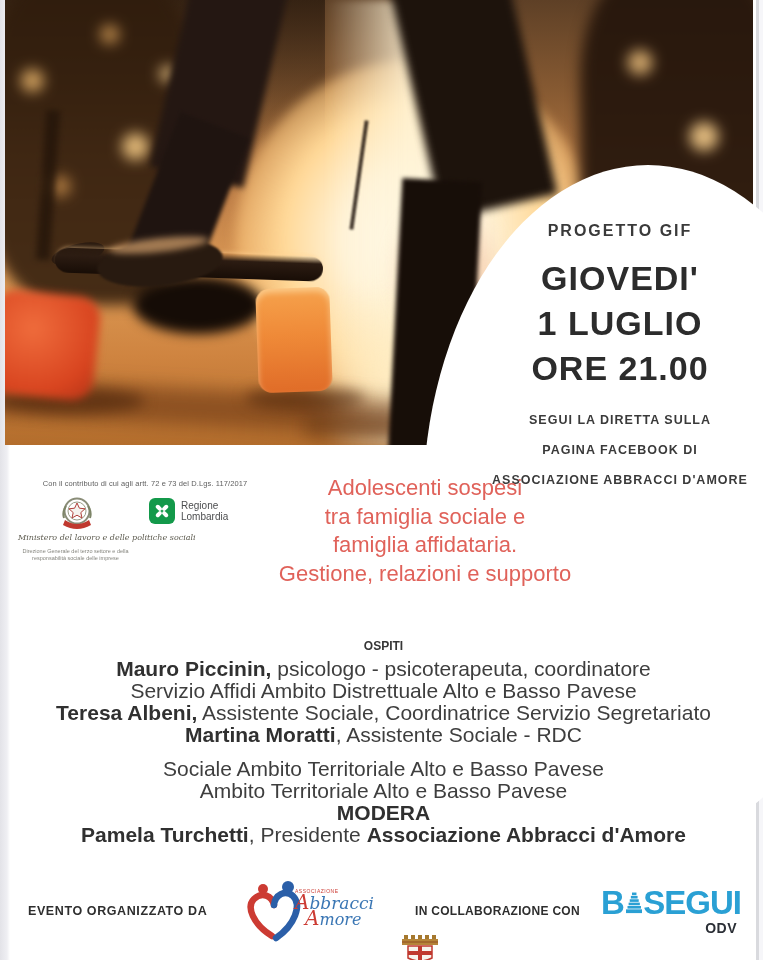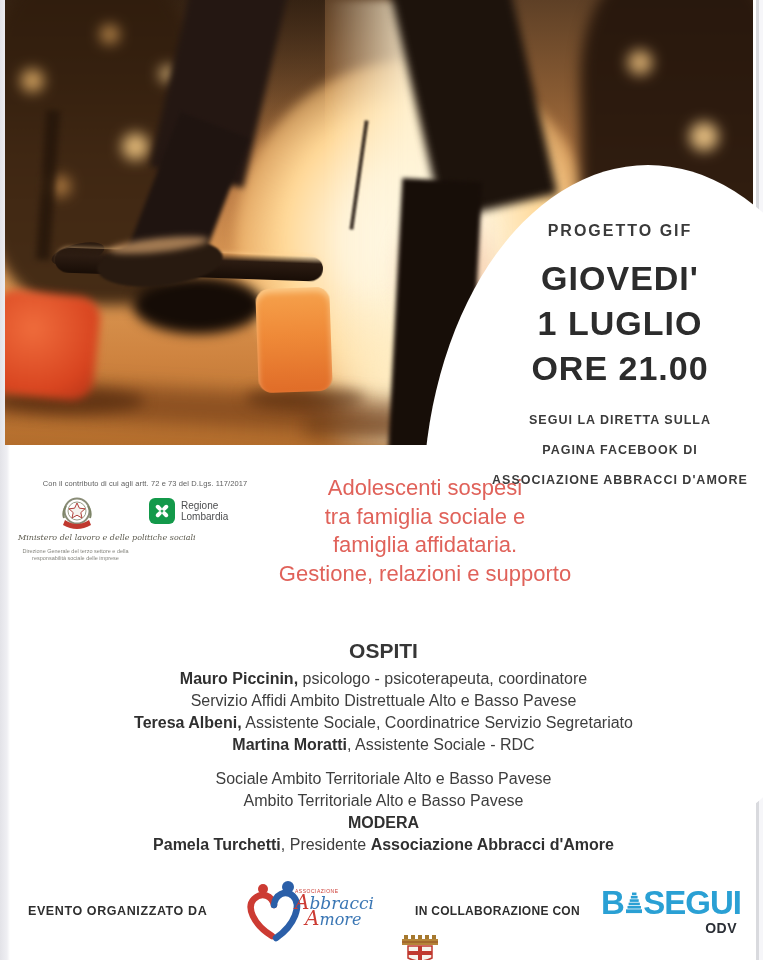--- a/index.html
+++ b/index.html
@@ -85,22 +85,22 @@
            font-family:"DejaVu Serif","Liberation Serif",serif;font-style:italic;font-size:8px;color:#5c5a4e;margin-left:16px;}
   .ministry-dept{position:absolute;left:8px;top:548px;width:135px;text-align:center;
            font-size:5.5px;line-height:7px;color:#86867f;}
 
   
   .topic{position:absolute;left:233px;top:474px;width:384px;text-align:center;
          font-size:22px;line-height:28.5px;font-weight:500;color:#e0625a;}
 
   
   .speakers{position:absolute;left:10px;top:639px;width:747px;text-align:center;color:#3e3e3e;}
-  .speakers-heading{font-size:21px;font-weight:800;color:#363636;margin-bottom:5px;}
-  .sp-line{font-size:16px;line-height:22px;}
+  .speakers-heading{font-size:12px;font-weight:800;color:#363636;margin-bottom:5px;}
+  .sp-line{font-size:21px;line-height:22px;}
   .sp-line b{color:#303030;}
   .sp-lines .sp-line:nth-child(5){margin-top:12px;}
 
   
   .organized{position:absolute;left:28px;top:904px;font-size:12.5px;font-weight:800;letter-spacing:.6px;color:#2e2e2e;}
   .collab{position:absolute;left:415px;top:904px;font-size:12px;font-weight:800;letter-spacing:.3px;color:#2e2e2e;}
   .abbracci{position:absolute;left:243px;top:880px;width:150px;height:70px;}
   .abbracci svg{position:absolute;left:0;top:0;}
   .ab-text{position:absolute;left:52px;top:8px;width:100px;
            font-family:"DejaVu Serif","Liberation Serif",serif;font-style:italic;}

